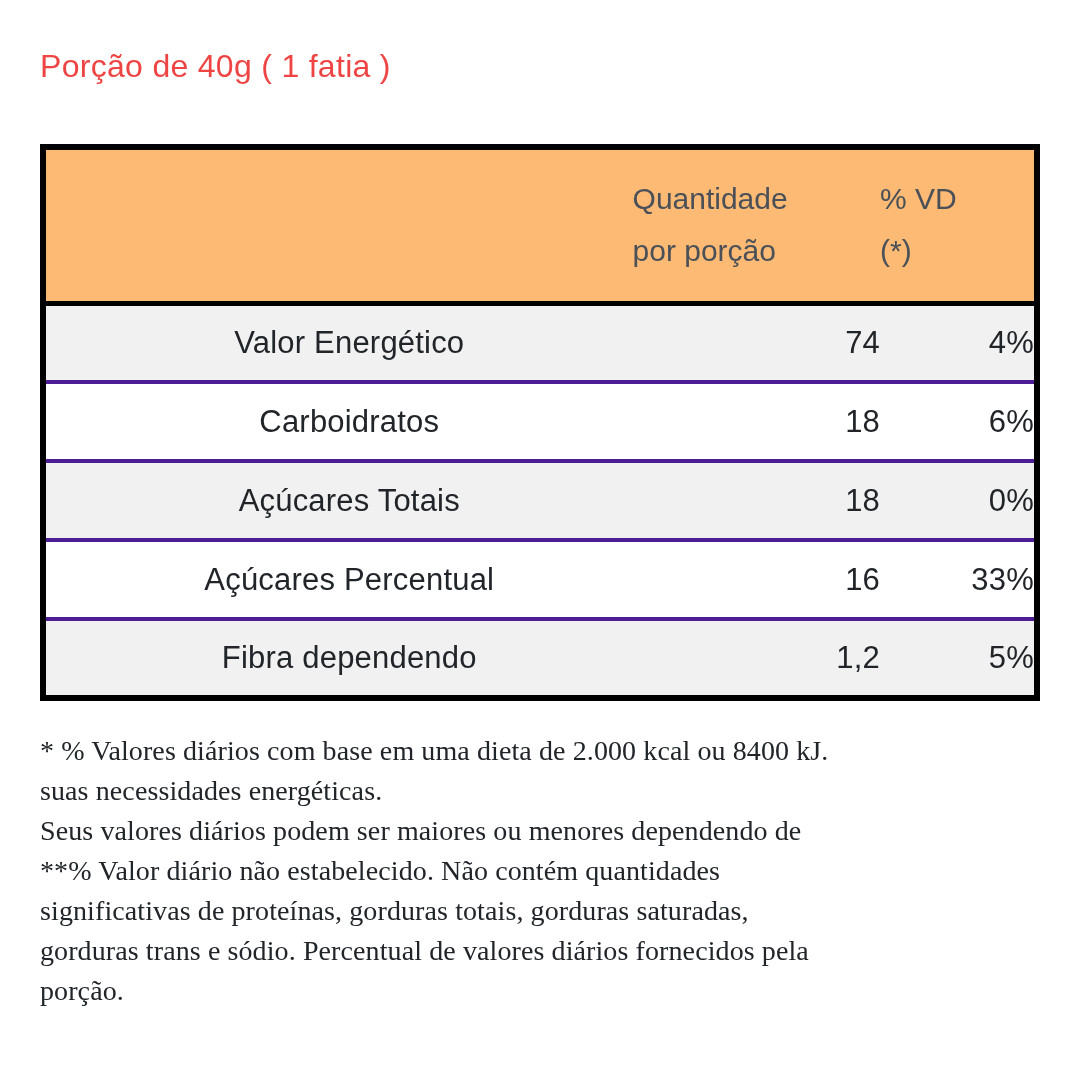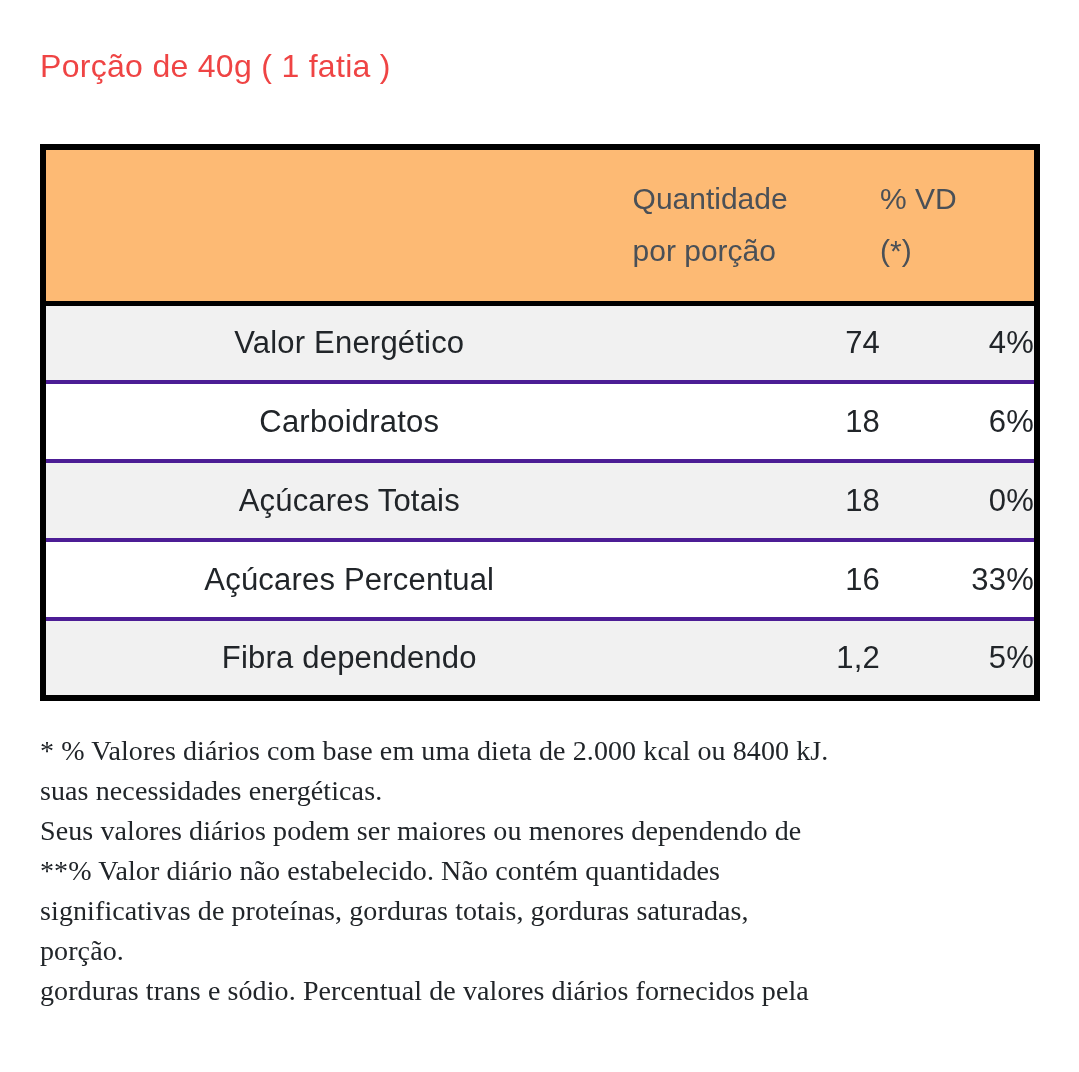--- a/index.html
+++ b/index.html
@@ -119,16 +119,16 @@
 
 <div class="footnotes">
   <div>
     <div class="footnote-line">* % Valores diários com base em uma dieta de 2.000 kcal ou 8400 kJ.</div>
     <div class="footnote-line">suas necessidades energéticas.</div>
     <div class="footnote-line">Seus valores diários podem ser maiores ou menores dependendo de</div>
   </div>
   <div>
     <div class="footnote-line">**% Valor diário não estabelecido. Não contém quantidades</div>
     <div class="footnote-line">significativas de proteínas, gorduras totais, gorduras saturadas,</div>
+    <div class="footnote-line">gorduras trans e sódio. Percentual de valores diários fornecidos pela</div>
     <div class="footnote-line">porção.</div>
-    <div class="footnote-line">gorduras trans e sódio. Percentual de valores diários fornecidos pela</div>
   </div>
 </div>
 
 </body></html>

